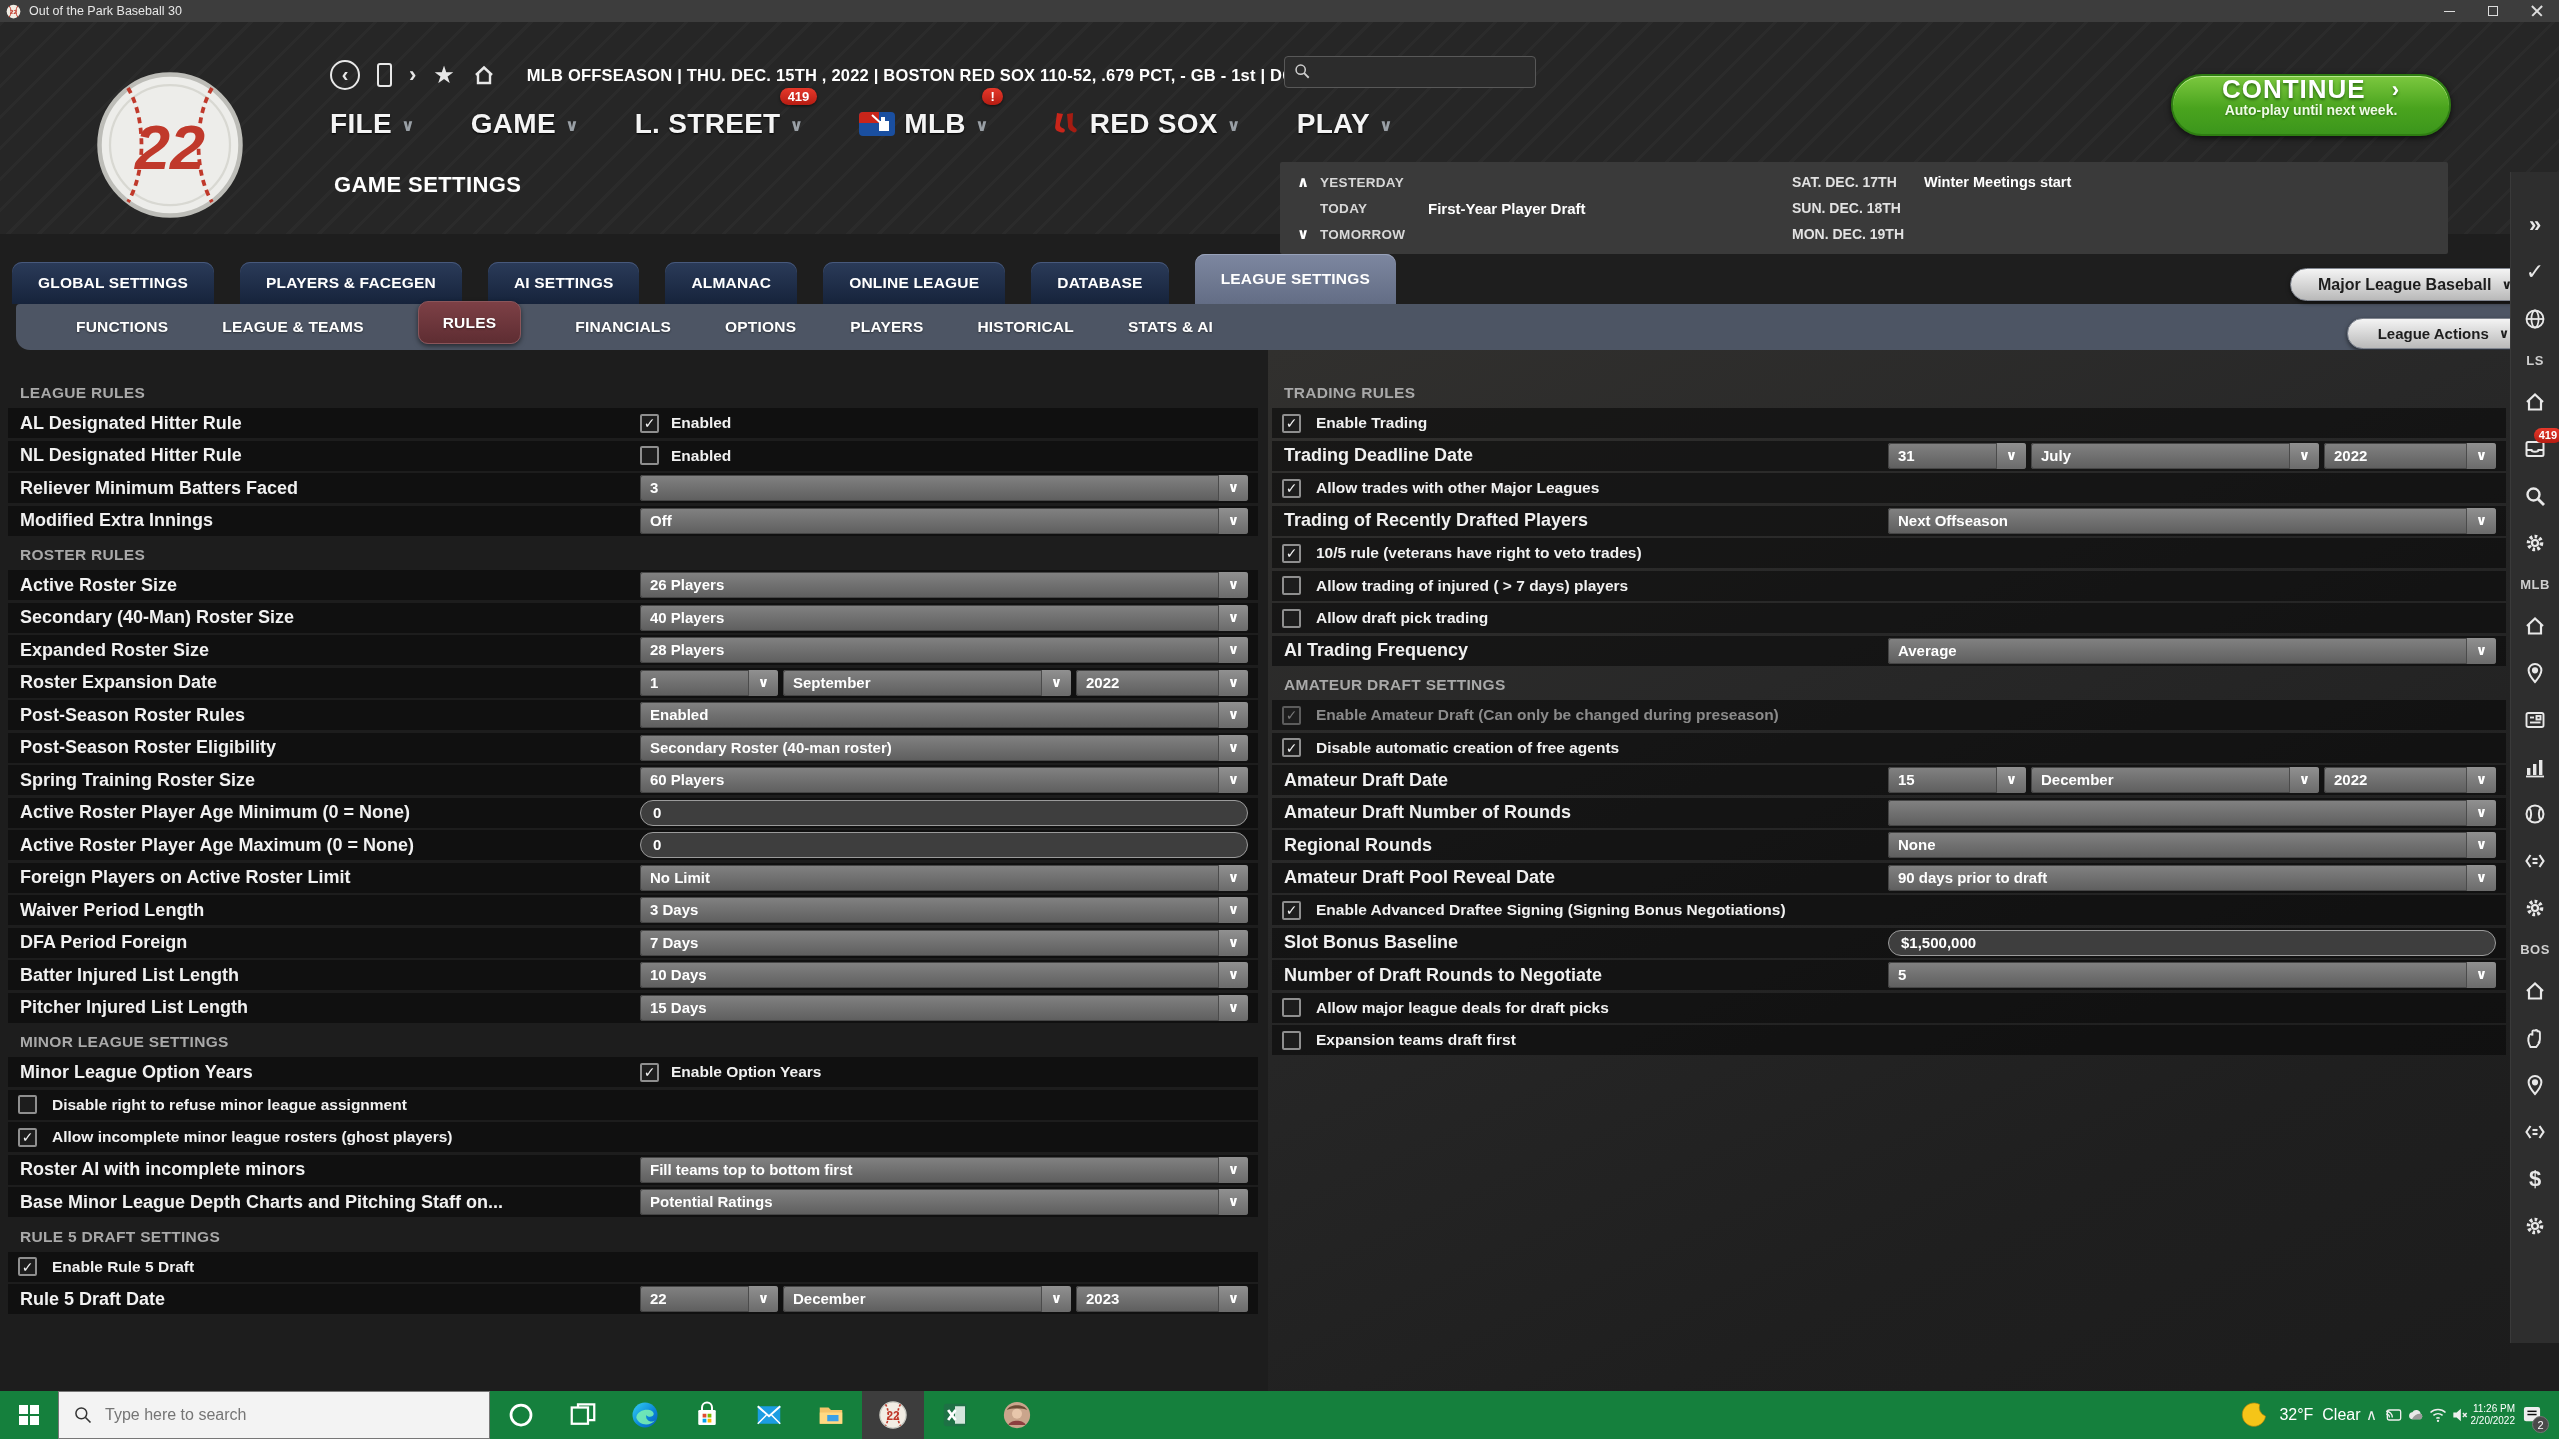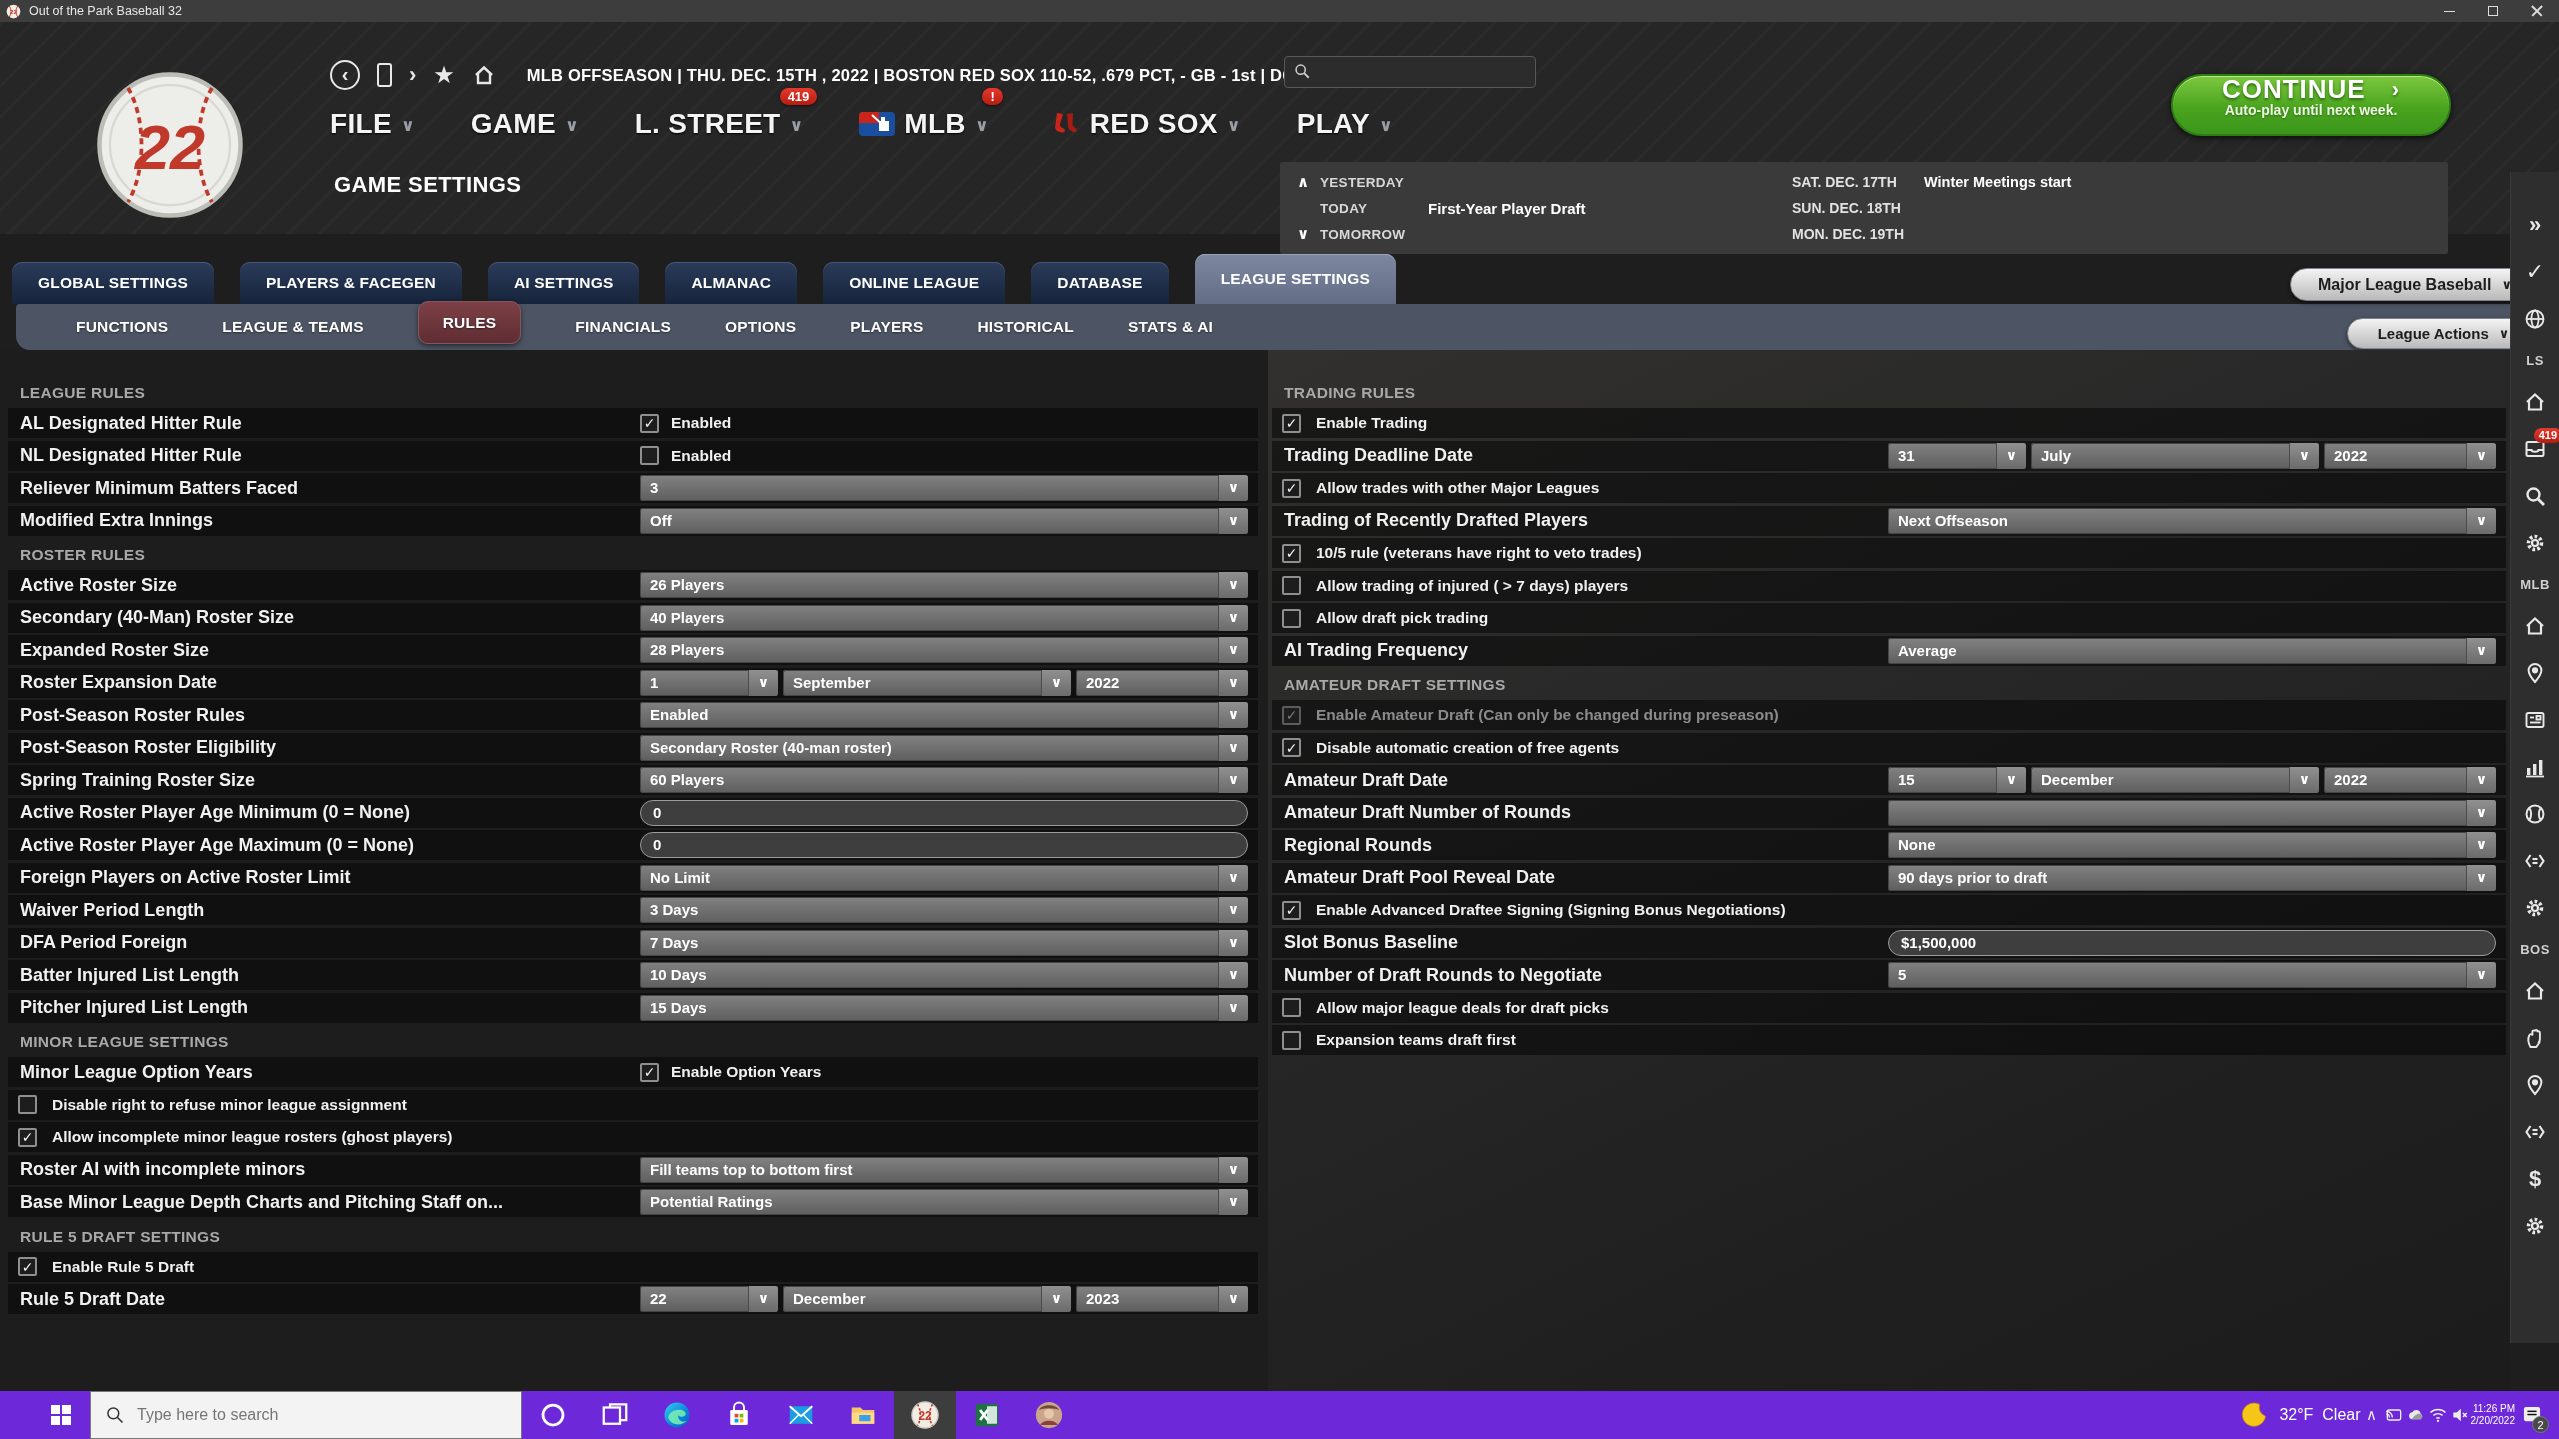--- a/index.html
+++ b/index.html
@@ -104,21 +104,21 @@
 
   
   #rail { position:absolute; right:0; top:150px; bottom:48px; width:49px; background:#2e2e2e; border-left:1px solid #3a3a3a;
     display:flex; flex-direction:column; align-items:center; padding-top:40px; gap:21px; z-index:5; }
   .rail-ic { position:relative; width:26px; height:26px; color:#e8e8e8; display:flex; align-items:center; justify-content:center; font-size:22px; font-weight:700; cursor:pointer; }
   .rail-ic svg { width:24px; height:24px; }
   .rail-lbl { color:#cfcfcf; font-size:13px; font-weight:700; letter-spacing:.5px; }
   .rail-badge { position:absolute; top:-8px; right:-14px; background:linear-gradient(#e6392b,#b61c12); color:#fff; font-size:11px; font-weight:700; border-radius:8px; padding:0 5px; line-height:15px; }
 
   
-  #taskbar { position:absolute; left:0; bottom:0; right:0; height:48px; background:#6d28d9; display:flex; align-items:flex-end; z-index:10;padding-left:32px; }
+  #taskbar { position:absolute; left:0; bottom:0; right:0; height:48px; background:#15803d; display:flex; align-items:flex-end; z-index:10; }
   #start { width:58px; height:48px; display:flex; align-items:center; justify-content:center; cursor:pointer; }
   .win-logo { display:grid; grid-template-columns:9px 9px; grid-template-rows:9px 9px; gap:1.5px; }
   .win-logo span { background:#fff; }
   #tb-search { width:432px; height:48px; background:#f3f3f3; border:1px solid #777; display:flex; align-items:center; gap:12px; padding:0 14px; }
   #tb-search .s-ic { width:20px; height:20px; color:#333; flex:none; }
   #tb-search input { border:none; outline:none; background:transparent; font-size:16px; color:#444; width:100%; }
   .tb-app { width:62px; height:48px; display:flex; align-items:center; justify-content:center; cursor:pointer; position:relative; }
   .tb-app.active { background:#3d3d3d; }
   .tb-app svg { width:30px; height:30px; }
   #tray { margin-left:auto; display:flex; align-items:center; gap:0; padding-right:10px; color:#fff; }
@@ -138,21 +138,21 @@
 <div id="screen">
 
   <div id="titlebar">
     <span class="tb-ic">
       <svg viewBox="0 0 24 24">
           <circle cx="12" cy="12" r="11" fill="#f2ede4"></circle>
           <path d="M5 3 C9 8 9 16 5 21 M19 3 C15 8 15 16 19 21" stroke="#c0392b" stroke-width="1.6" fill="none"></path>
           <text x="12" y="16" font-size="10" font-weight="bold" fill="#c0392b" text-anchor="middle">22</text>
         </svg>
     </span>
-    <span class="tb-title">Out of the Park Baseball 32</span>
+    <span class="tb-title">Out of the Park Baseball 30</span>
     <div class="win-controls">
       <span class="win-btn">
           <span class="glyph-min"></span>
         </span>
       <span class="win-btn">
           <span class="glyph-max"></span>
         </span>
       <span class="win-btn">
           <span class="glyph-close"></span>
         </span>

